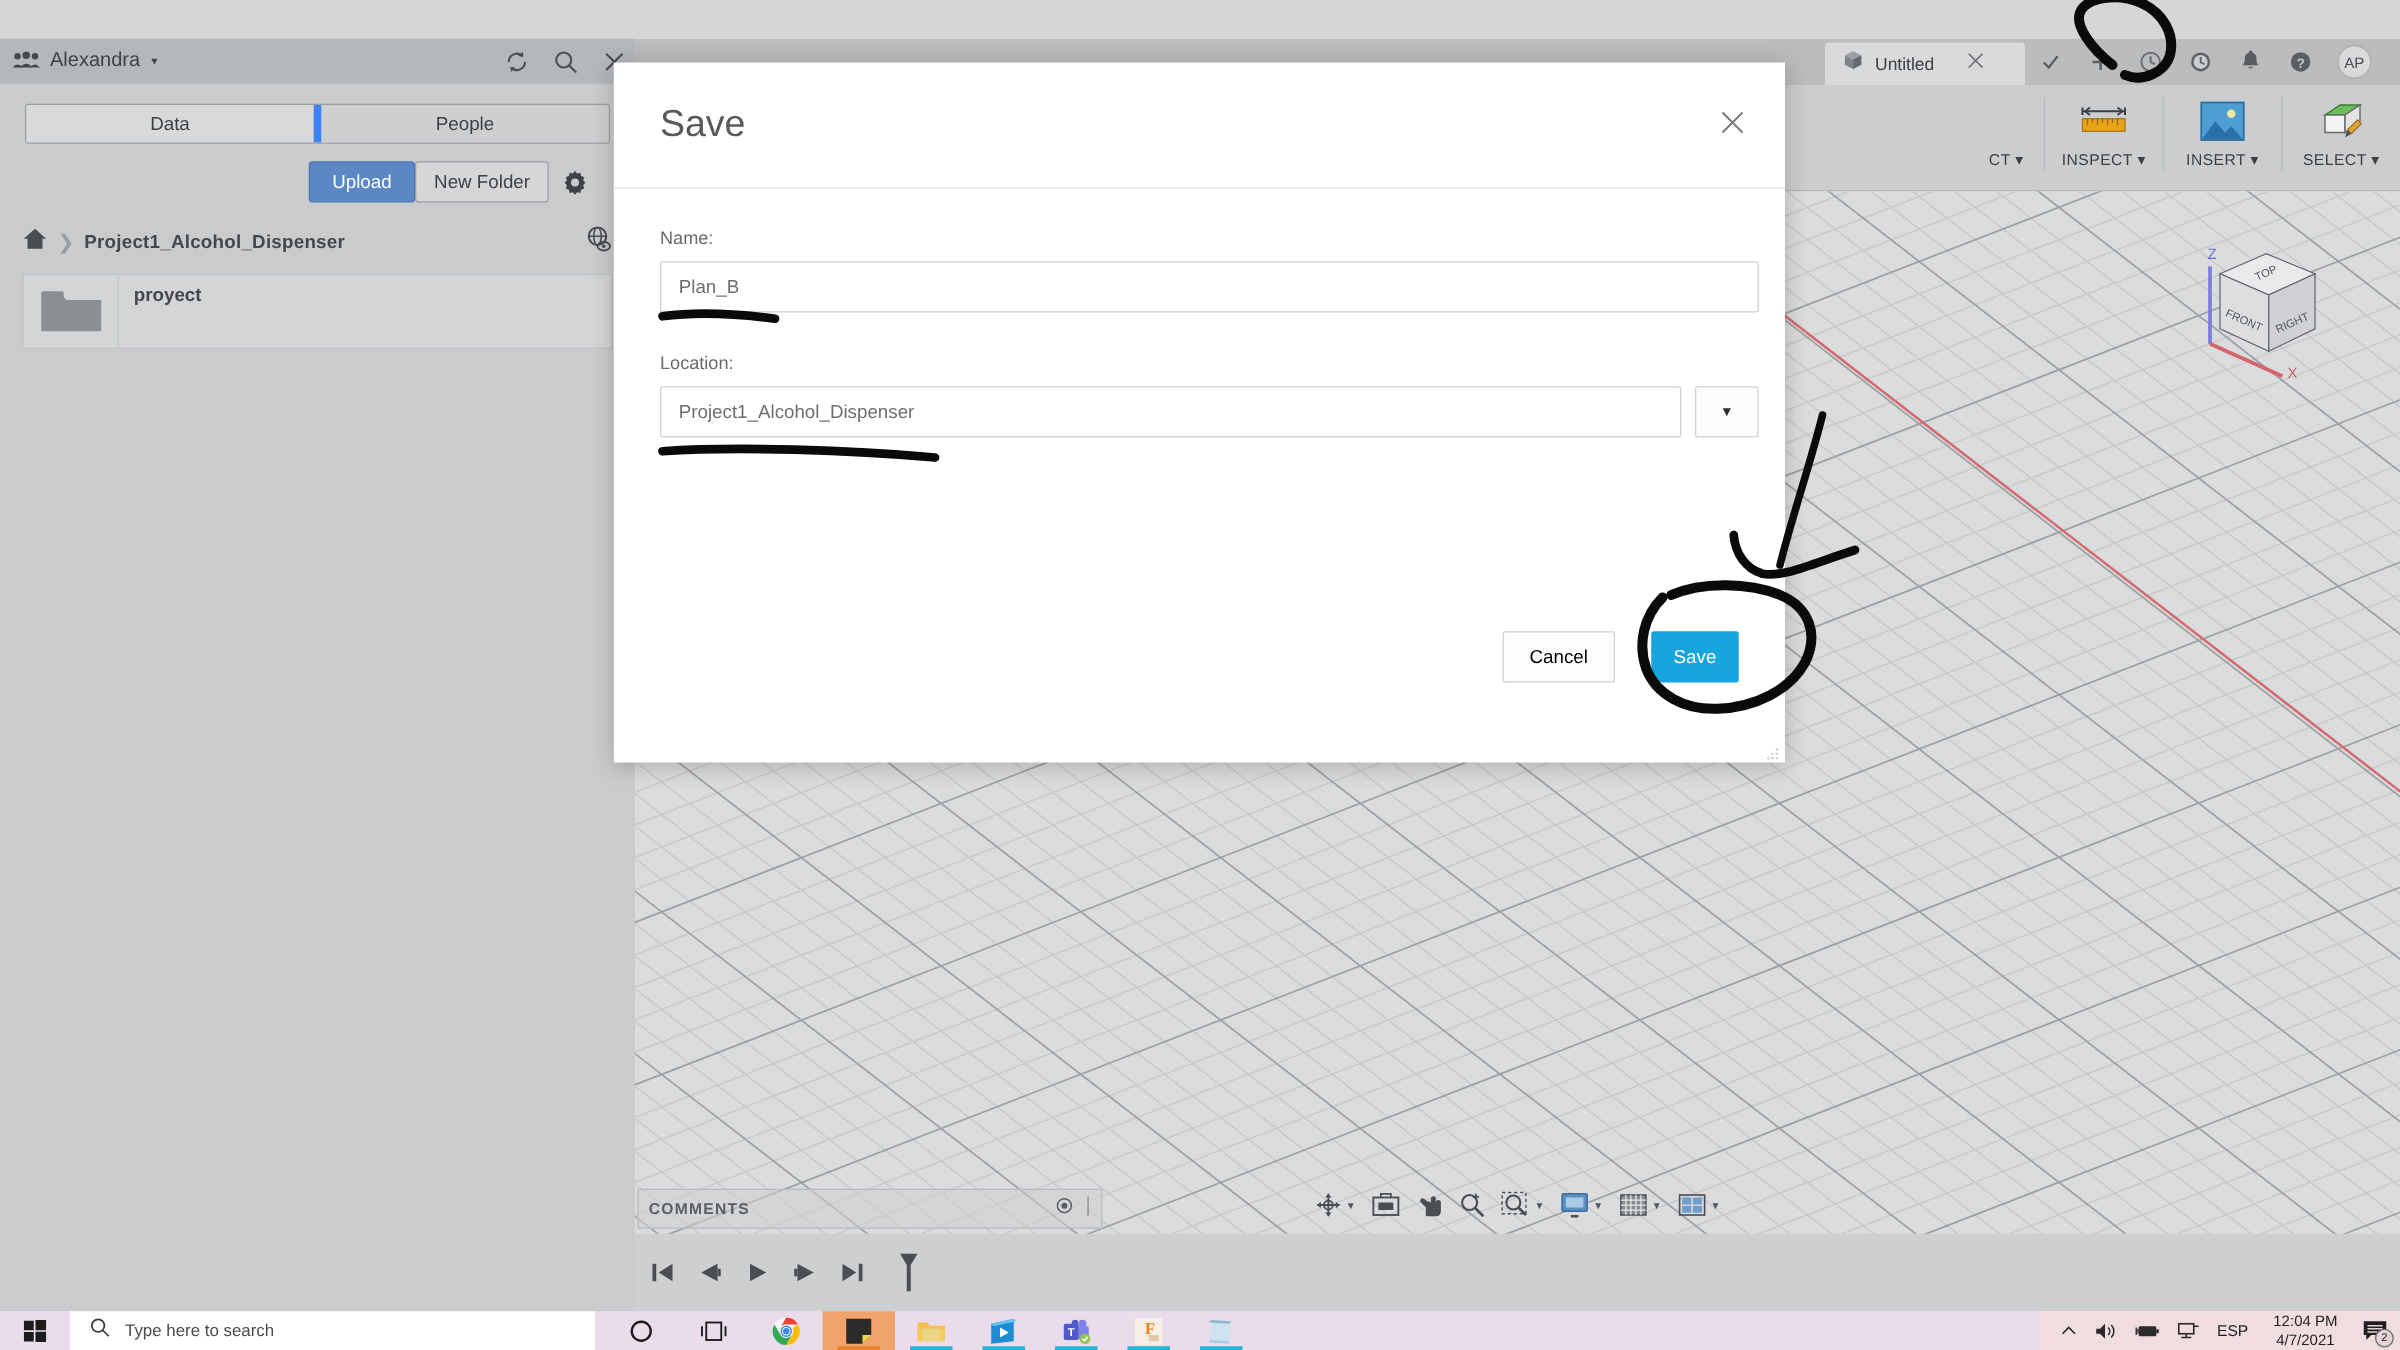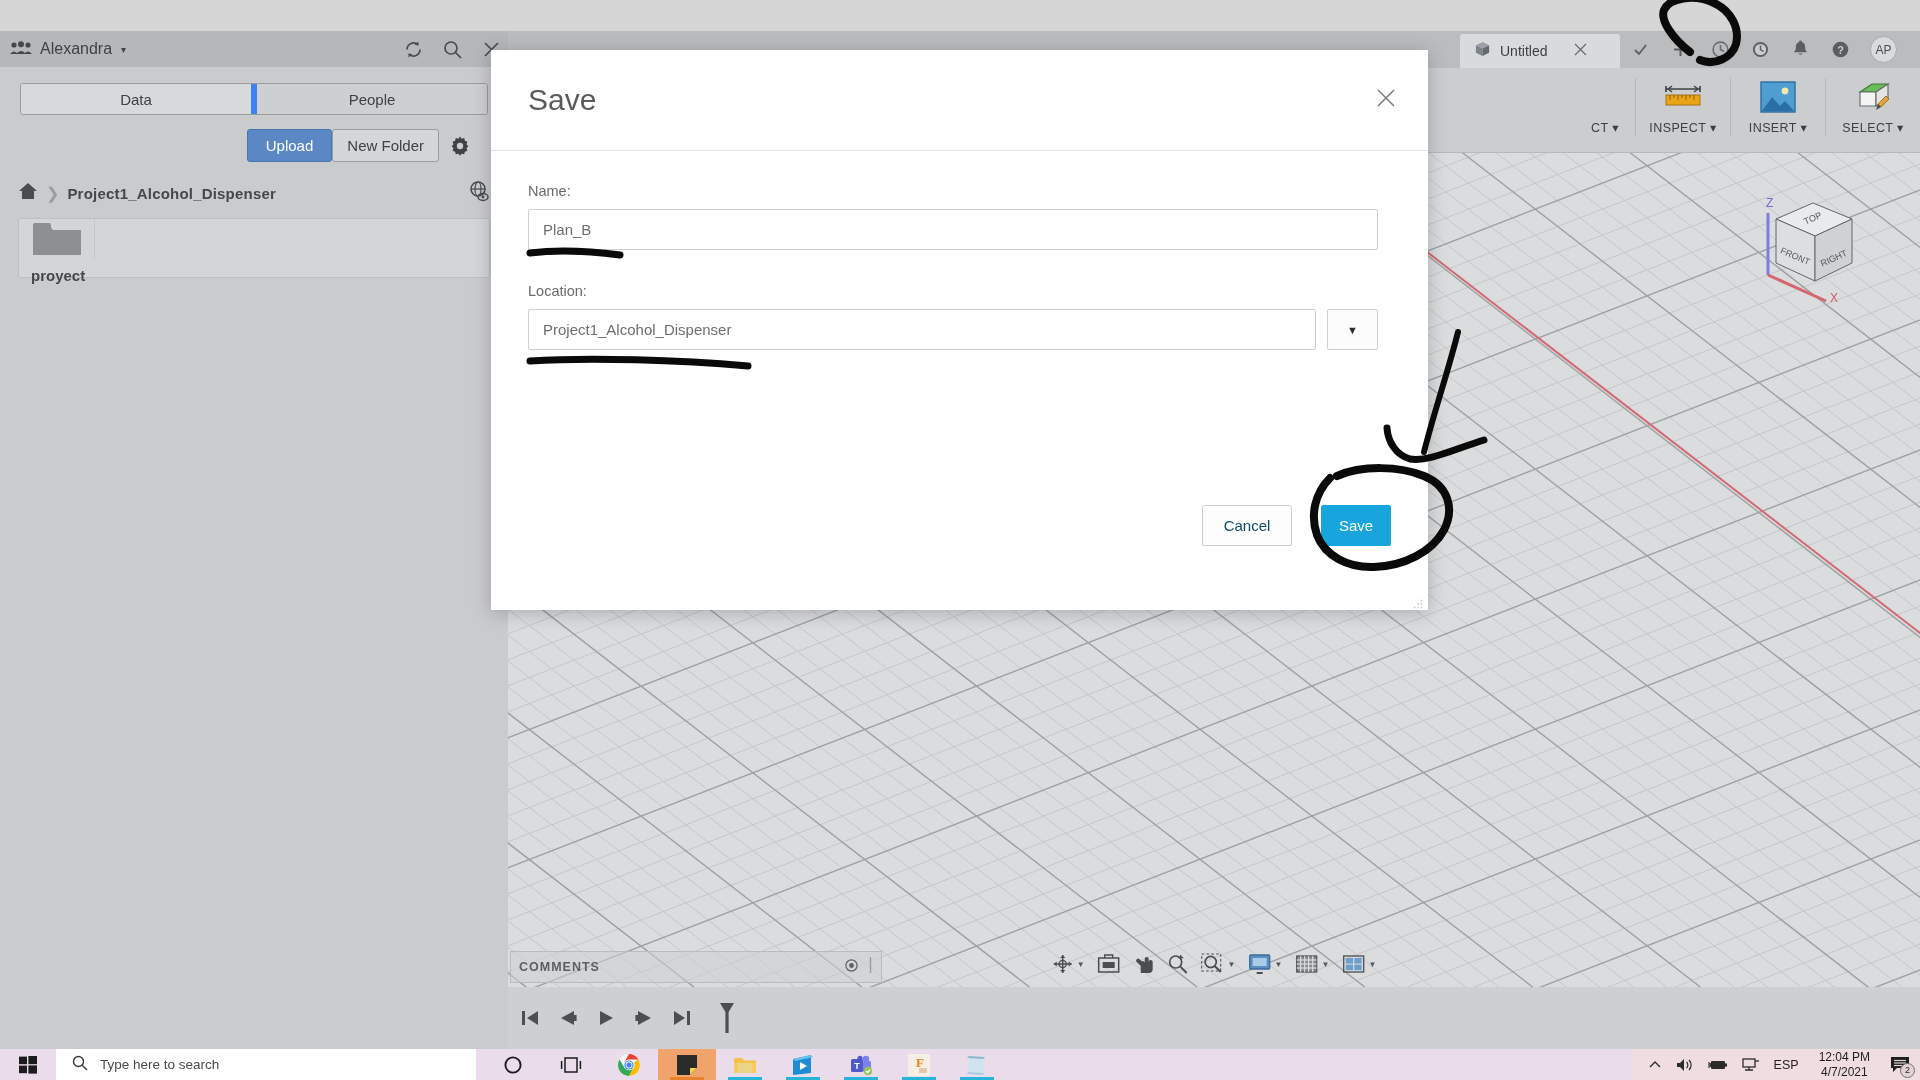--- a/index.html
+++ b/index.html
@@ -85,21 +85,21 @@
   }
 
   .dp-breadcrumb {
     display: flex; align-items: center; margin: 18px 0 0 18px; gap: 8px;
   }
   .bc-sep { color: #9a9da0; font-size: 16px; }
   .bc-text { font-size: 15px; color: #45484b; font-weight: bold; letter-spacing: .2px; }
 
   .dp-folderrow {
     margin: 12px 18px 0 18px; height: 60px; background: #d3d5d7;
-    border: 1px solid #bdc0c2; display: flex; align-items: stretch; flex-direction: column;
+    border: 1px solid #bdc0c2; display: flex; align-items: stretch;
   }
   .dp-folder-thumb {
     width: 76px; display: flex; align-items: center; justify-content: center;
     border-right: 1px solid #c4c7c9; background: #d3d5d7;
   }
   .dp-folder-label {
     flex: 1; padding: 8px 0 0 12px; font-size: 15px; font-weight: bold; color: #45484b;
   }
 
   
@@ -185,21 +185,21 @@
   }
   .dlg-header {
     height: 101px; display: flex; align-items: center;
     border-bottom: 1px solid #e2e2e2; position: relative;
   }
   .dlg-title { font-size: 30px; color: #5a5a5a; margin-left: 37px; font-weight: normal; }
   .dlg-close {
     position: absolute; right: 22px; top: 28px; width: 40px; height: 40px;
     display: flex; align-items: center; justify-content: center; color: #7a7a7a;
   }
-  .dlg-body { padding: 32px 50px 0 37px; }
+  .dlg-body { padding: 32px 21px 0 37px; }
   .dlg-field-label { font-size: 14.5px; color: #6a6a6a; margin-bottom: 10px; }
   .dlg-input {
     width: 100%; height: 41px; border: 1px solid #cfcfcf; border-radius: 2px;
     background: #fff; font-size: 15px; color: #6e6e6e; padding: 0 14px;
     font-family: "Liberation Sans", sans-serif; outline: none;
   }
   .dlg-field { margin-bottom: 33px; }
   .dlg-loc-row { display: flex; gap: 11px; align-items: stretch; }
   .dlg-loc-input { flex: 1; }
   .dlg-dropdown-btn {
@@ -207,21 +207,21 @@
     background: #fcfcfc; display: flex; align-items: center; justify-content: center;
     color: #2c2c2c; font-size: 11px;
   }
   .dlg-footer {
     position: absolute; left: 0; right: 0; bottom: 0; height: 130px;
     display: flex; align-items: flex-start; justify-content: flex-end;
     gap: 29px; padding: 25px 37px 0 0;
   }
   .btn-cancel {
     min-width: 90px; height: 41px; background: #fdfdfd; border: 1px solid #cfcfcf;
-    border-radius: 2px; font-size: 15px; color: #0c4a6e;
+    border-radius: 2px; font-size: 15px; color: #000000;
     font-family: "Liberation Sans", sans-serif;
   }
   .btn-save {
     min-width: 70px; height: 41px; background: #18a4dd; border: none;
     border-radius: 2px; font-size: 15px; color: #fff;
     font-family: "Liberation Sans", sans-serif;
   }
   .dlg-resize {
     position: absolute; right: 5px; bottom: 5px; width: 10px; height: 10px;
     opacity: .45;

